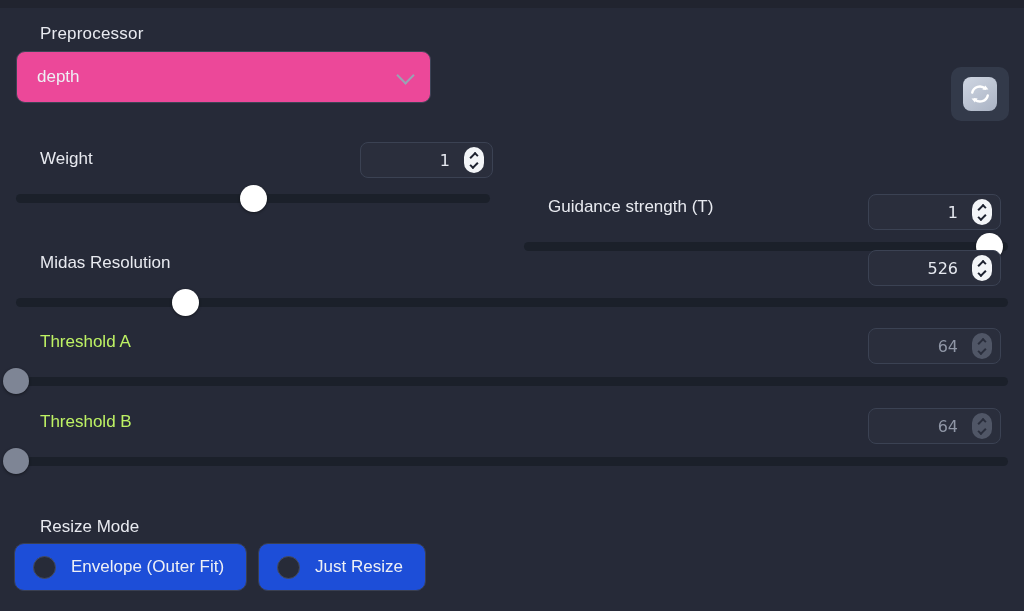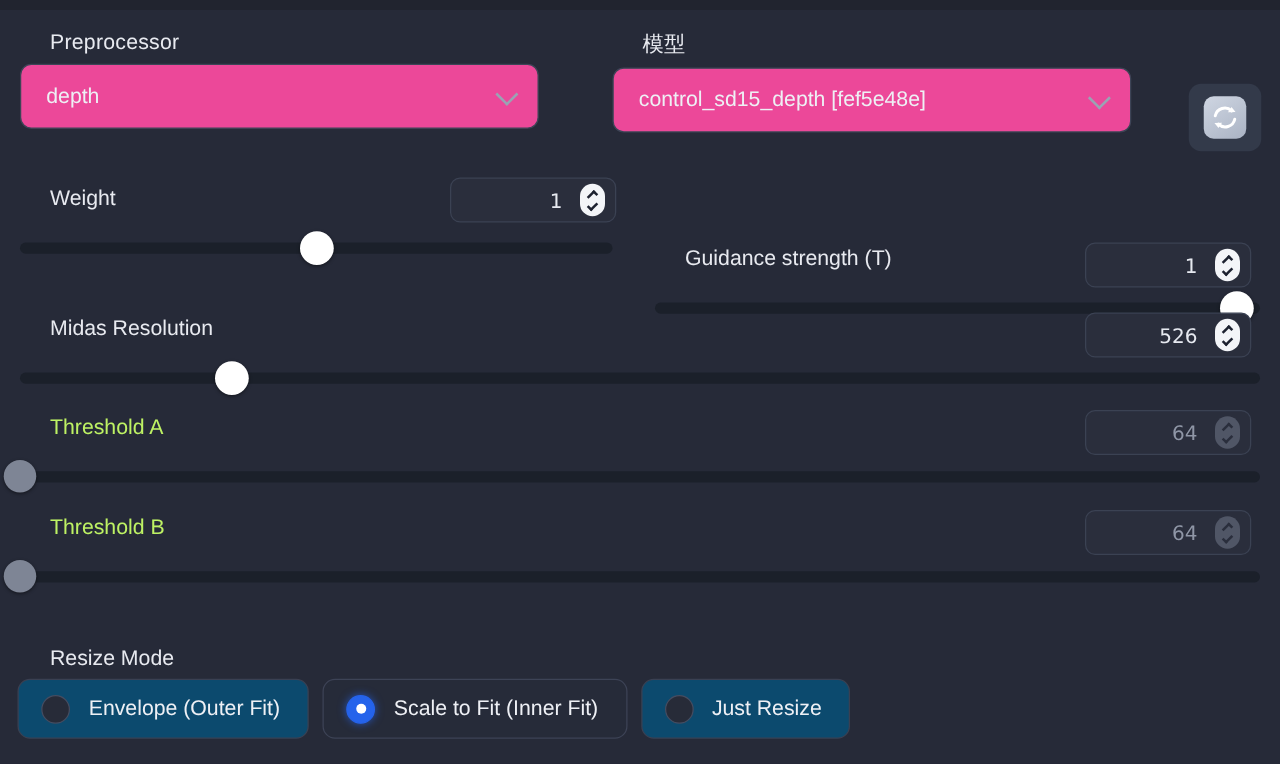--- a/index.html
+++ b/index.html
@@ -154,21 +154,21 @@
   .radios {
     position: absolute;
     top: 26px; left: 14px;
     display: flex;
     gap: 11px;
   }
   .radio-pill {
     height: 48px;
     border: 1px solid #3a4052;
     border-radius: 10px;
-    background: #0c4a6e;
+    background: #1d4ed8;
     display: flex;
     align-items: center;
     padding: 0 22px 0 18px;
     gap: 15px;
   }
   .radio-pill.sel { background: #262b39; border-color: #3d4356; }
   .dot-outer {
     width: 23px; height: 23px;
     border-radius: 50%;
     background: #272b38;
@@ -198,27 +198,20 @@
   <div class="row-dropdowns">
 
     <div class="field" style="left:16px; top:0; width:415px;">
       <span class="field-label">Preprocessor</span>
       <div class="select-box">
         <span class="select-value">depth</span>
         <span class="chev"></span>
       </div>
     </div>
 
-    <div class="field" style="left:490px; top:0; width:415px;">
-      <span class="field-label">模型</span>
-      <div class="select-box">
-        <span class="select-value">control_sd15_depth [fef5e48e]</span>
-        <span class="chev"></span>
-      </div>
-    </div>
 
     <div class="refresh-btn" style="left:951px; top:43px;">
       <span class="refresh-glyph">
         <svg width="22" height="22" viewBox="0 0 24 24">
           <path d="M20.5 13.5a8.5 8.5 0 0 1-14.2 4.3" fill="none" stroke="#ffffff" stroke-width="2.6" stroke-linecap="round"></path>
           <path d="M3.5 10.5a8.5 8.5 0 0 1 14.2-4.3" fill="none" stroke="#ffffff" stroke-width="2.6" stroke-linecap="round"></path>
           <polygon points="17.7,2.8 21.2,7.2 14.6,7.4" fill="#ffffff"></polygon>
           <polygon points="6.3,21.2 2.8,16.8 9.4,16.6" fill="#ffffff"></polygon>
         </svg>
       </span>
@@ -298,26 +291,20 @@
 
   <div class="resize-wrap" style="top:517px; height:94px;">
     <span class="resize-label">Resize Mode</span>
     <div class="radios">
 
       <div class="radio-pill">
         <span class="dot-outer"></span>
         <span class="radio-text">Envelope (Outer Fit)</span>
       </div>
 
-      <div class="radio-pill sel">
-        <span class="dot-outer on">
-          <span class="dot-inner"></span>
-        </span>
-        <span class="radio-text">Scale to Fit (Inner Fit)</span>
-      </div>
 
       <div class="radio-pill">
         <span class="dot-outer"></span>
         <span class="radio-text">Just Resize</span>
       </div>
 
     </div>
   </div>
 
 </div>

